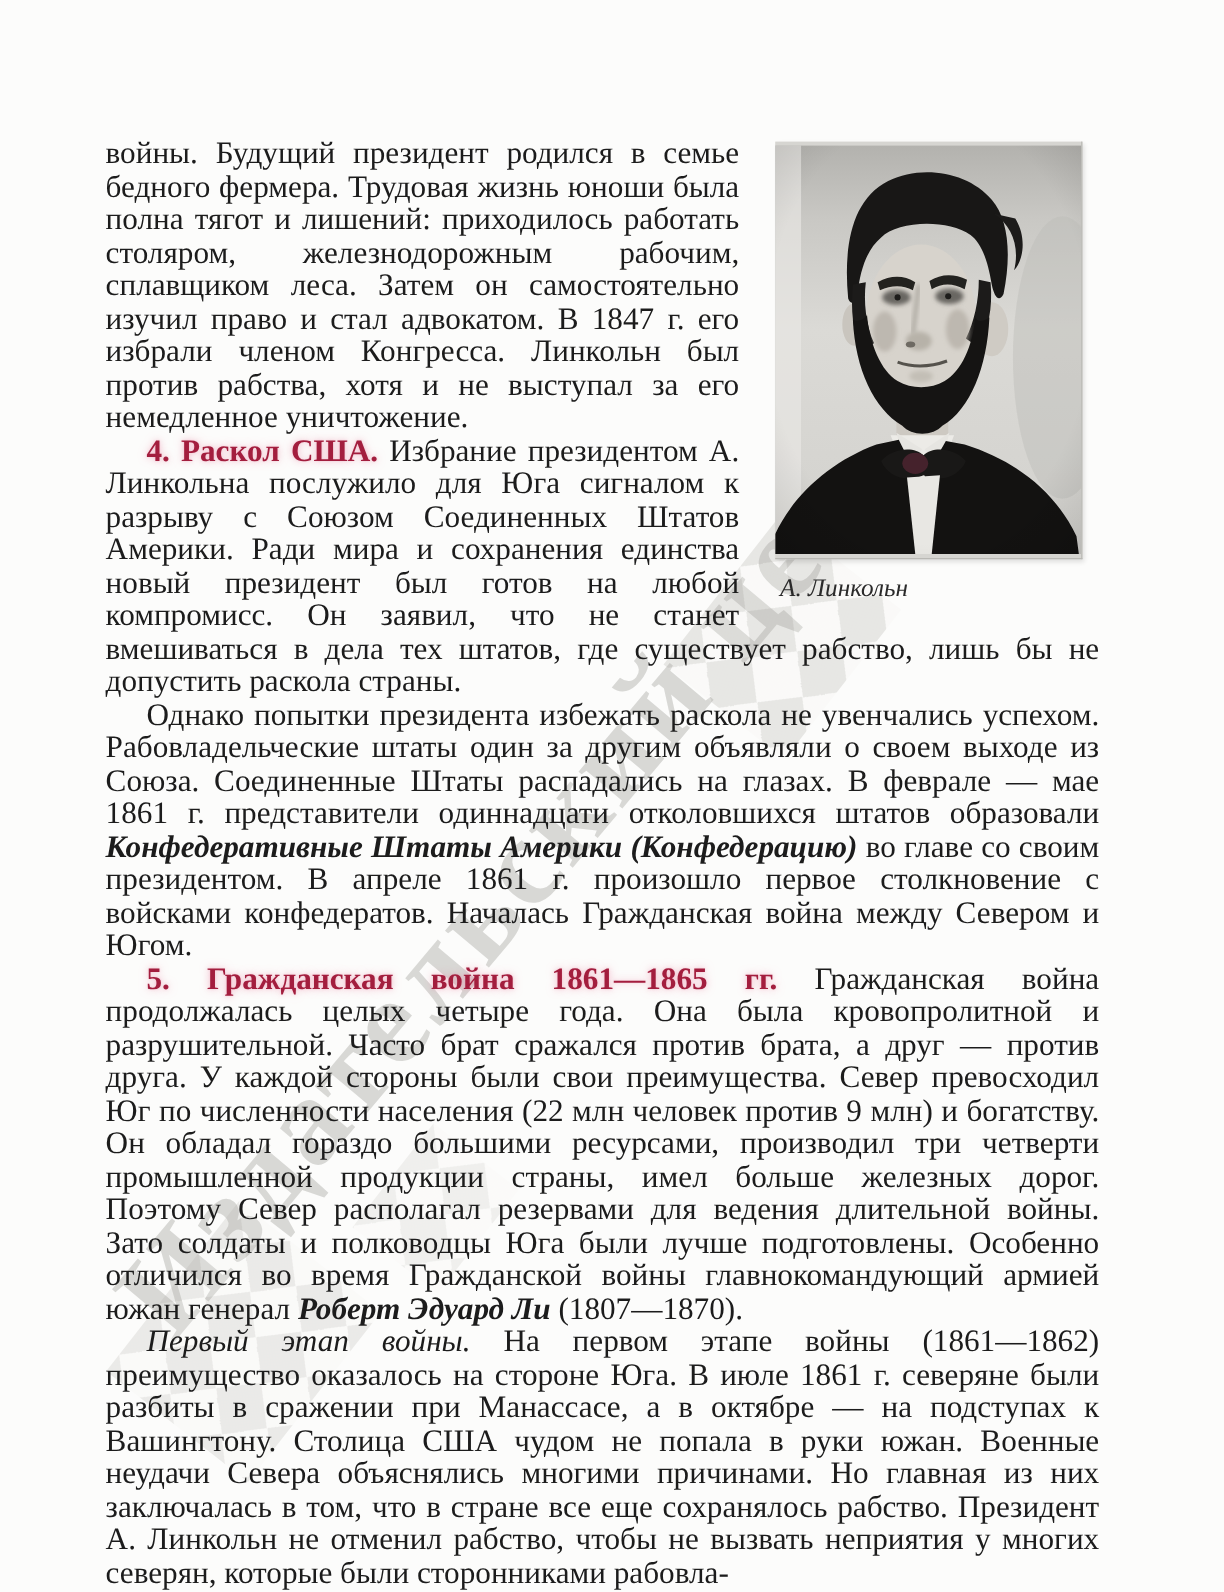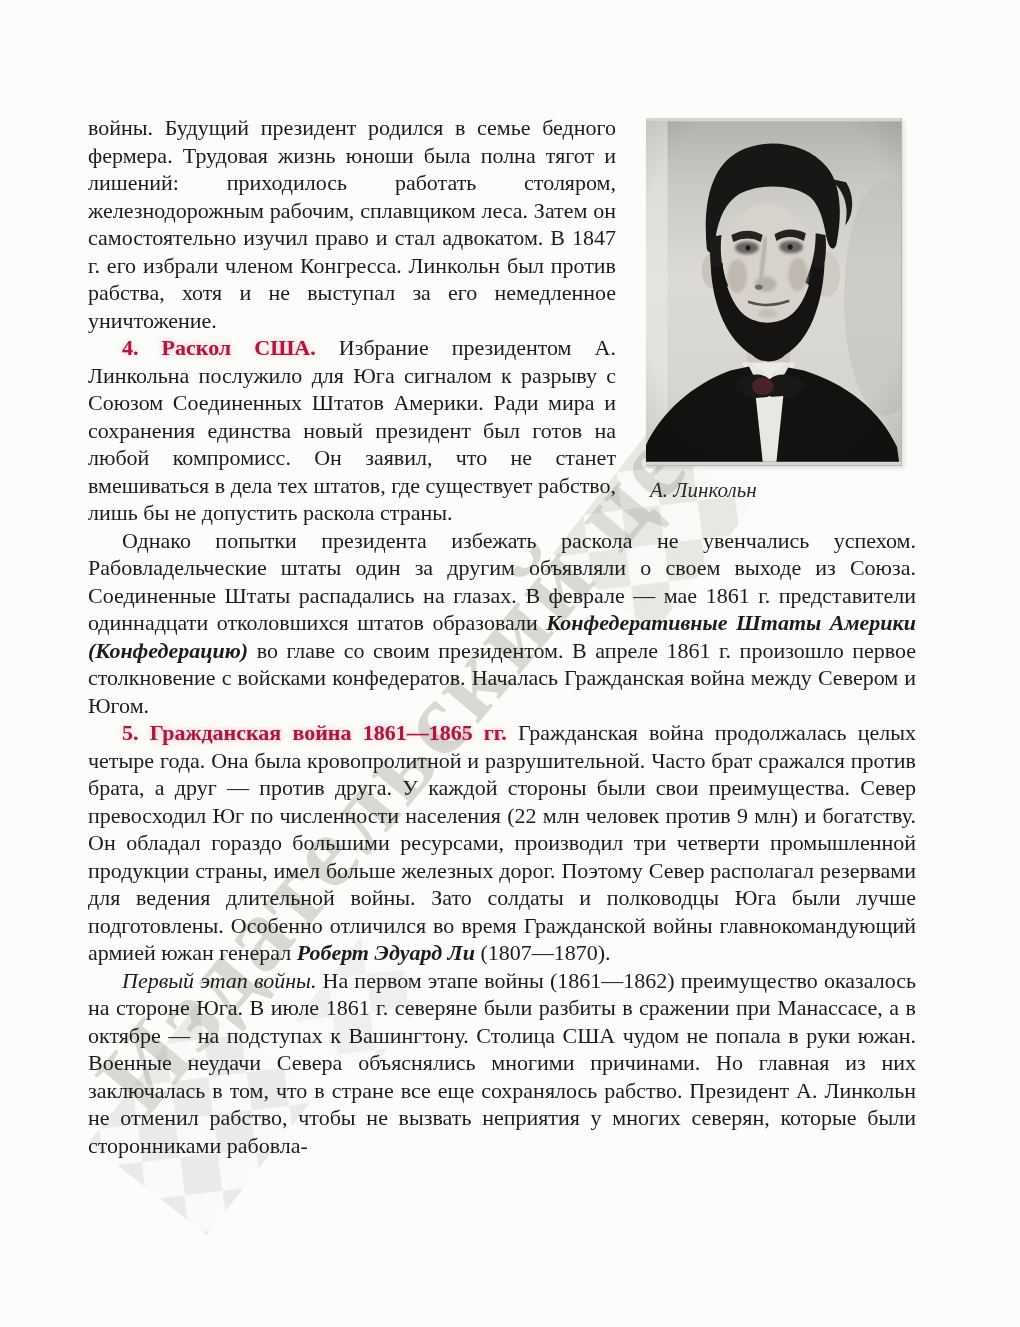--- a/index.html
+++ b/index.html
@@ -33,21 +33,21 @@
   .checker-a{left:588px;top:452px;width:128px;height:158px;}
   .checker-b{left:128px;top:1028px;width:150px;height:180px;opacity:.42;}
   .checker-c{left:318px;top:952px;width:90px;height:110px;opacity:.30;}
 
   
   main{
     position:absolute;left:88px;top:114px;width:828px;z-index:1;
   }
   #paragraphs p{
     margin:0;padding:0;
-    font-size:22px;line-height:27.5px;
+    font-size:26px;line-height:27.5px;
     text-align:justify;
     color:#1c1c1c;
   }
   #paragraphs p.indent{text-indent:34px;}
   #paragraphs p:nth-of-type(3){clear:both;}
   .r-normal{}
   .r-heading{
     color:#a31e3e;font-weight:700;
     text-shadow:0 0 7px rgba(233,130,160,.55), 0 0 2px rgba(233,130,160,.35);
     margin-top:40px;

